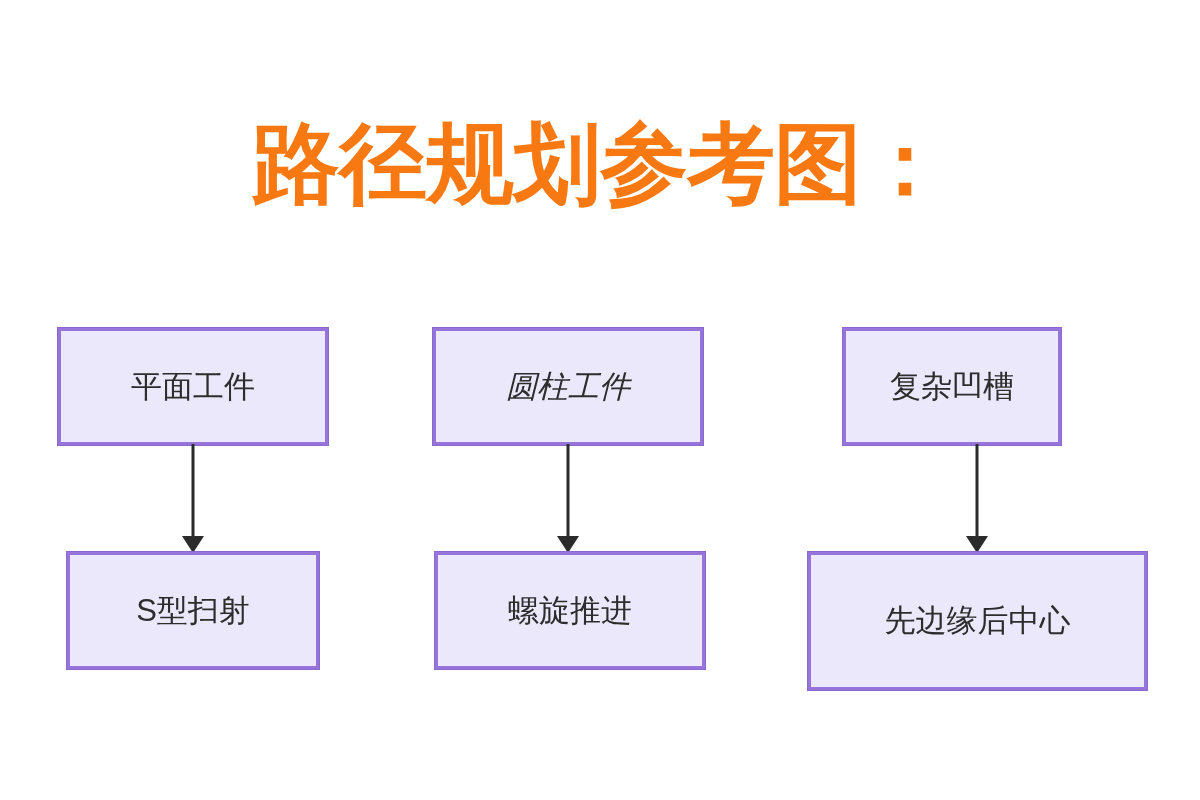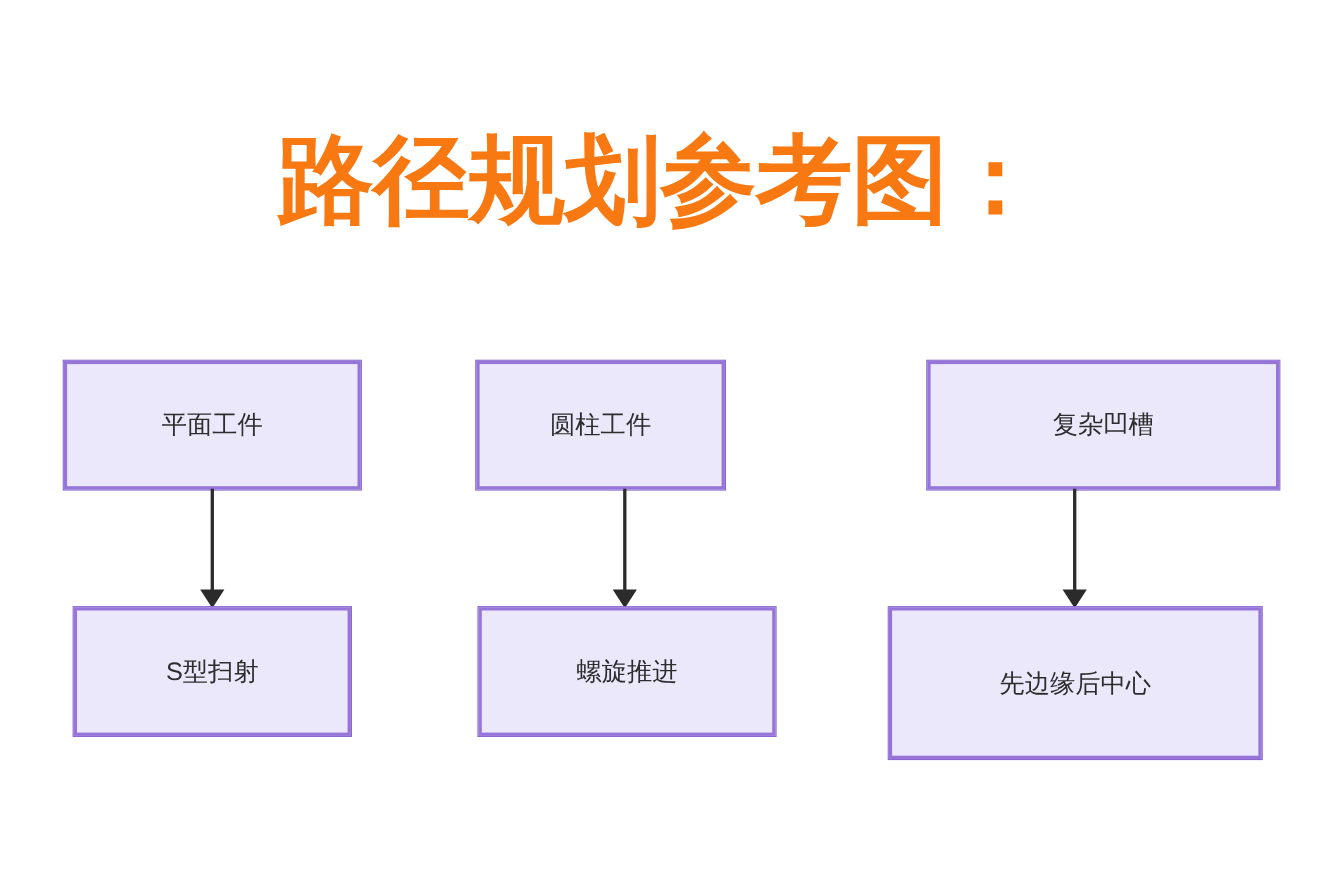--- a/index.html
+++ b/index.html
@@ -29,39 +29,39 @@
   }
   .box {
     position: absolute;
     box-sizing: border-box;
     background: #ece8fb;
     border: 3px solid #9674d9;
     box-shadow: 0 0 0 1px #8a68cf;
     display: flex;
     align-items: center;
     justify-content: center;
-    font-size: 23px;
+    font-size: 31px;
     color: #2d2d2d;
     white-space: nowrap;
   }
   .arrow {
     position: absolute;
     width: 26px;
     height: 109px;
   }
   
   .b1a { left: 58px;  top: 328px; width: 270px; height: 117px; }
   .b1b { left: 67px;  top: 552px; width: 252px; height: 117px; text-align: right; }
   .a1  { left: 180px; top: 444px; }
   
-  .b2a { left: 433px; top: 328px; width: 226px; height: 117px; }
+  .b2a { left: 433px; top: 328px; width: 270px; height: 117px; font-style: italic; }
   .b2b { left: 435px; top: 552px; width: 270px; height: 117px; }
   .a2  { left: 555px; top: 444px; }
   
-  .b3a { left: 843px; top: 328px; width: 320px; height: 117px; }
+  .b3a { left: 843px; top: 328px; width: 218px; height: 117px; }
   .b3b { left: 808px; top: 552px; width: 339px; height: 138px; }
   .a3  { left: 964px; top: 444px; }
 </style>
 </head>
 <body>
 
 <div class="stage">
 
   <div class="title">路径规划参考图：</div>
 

